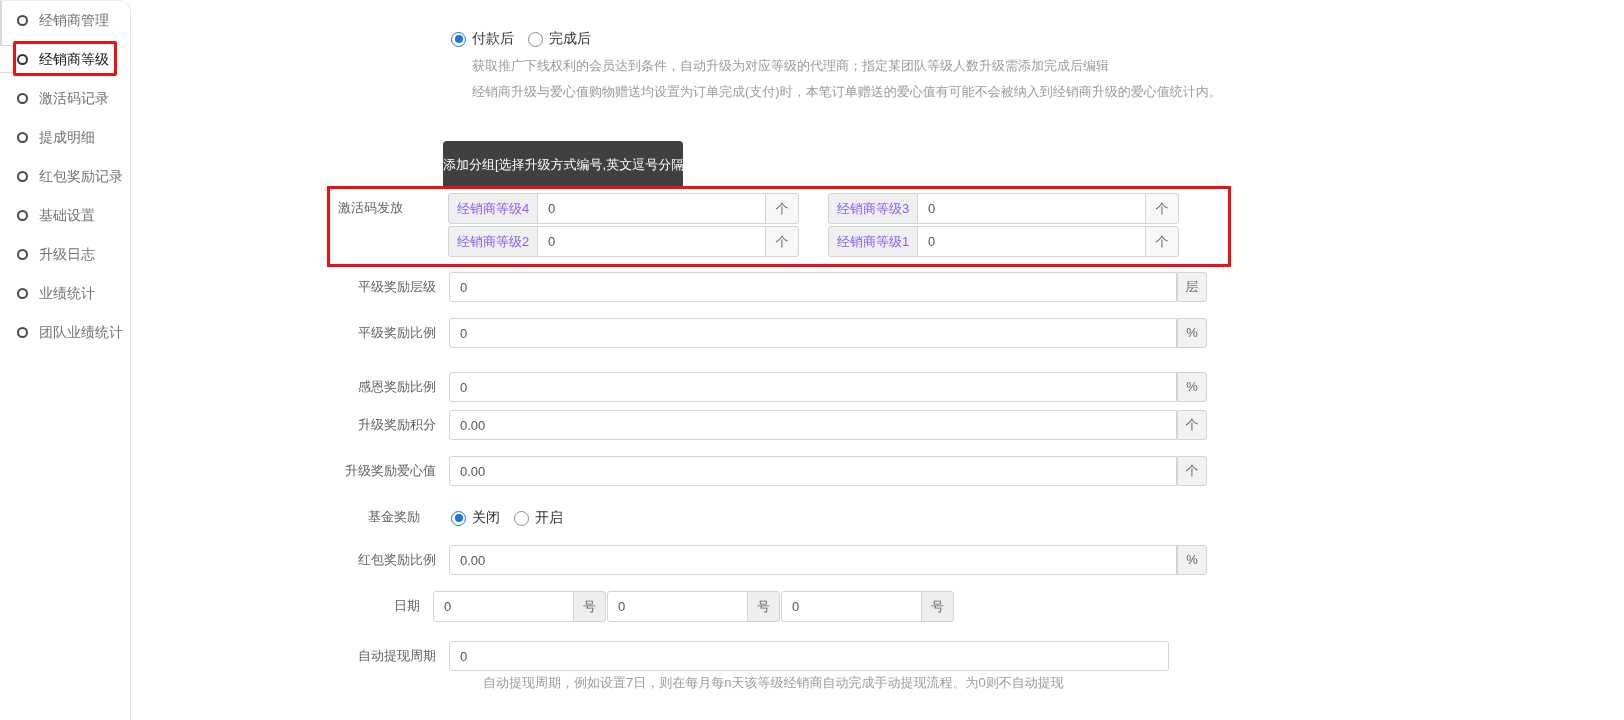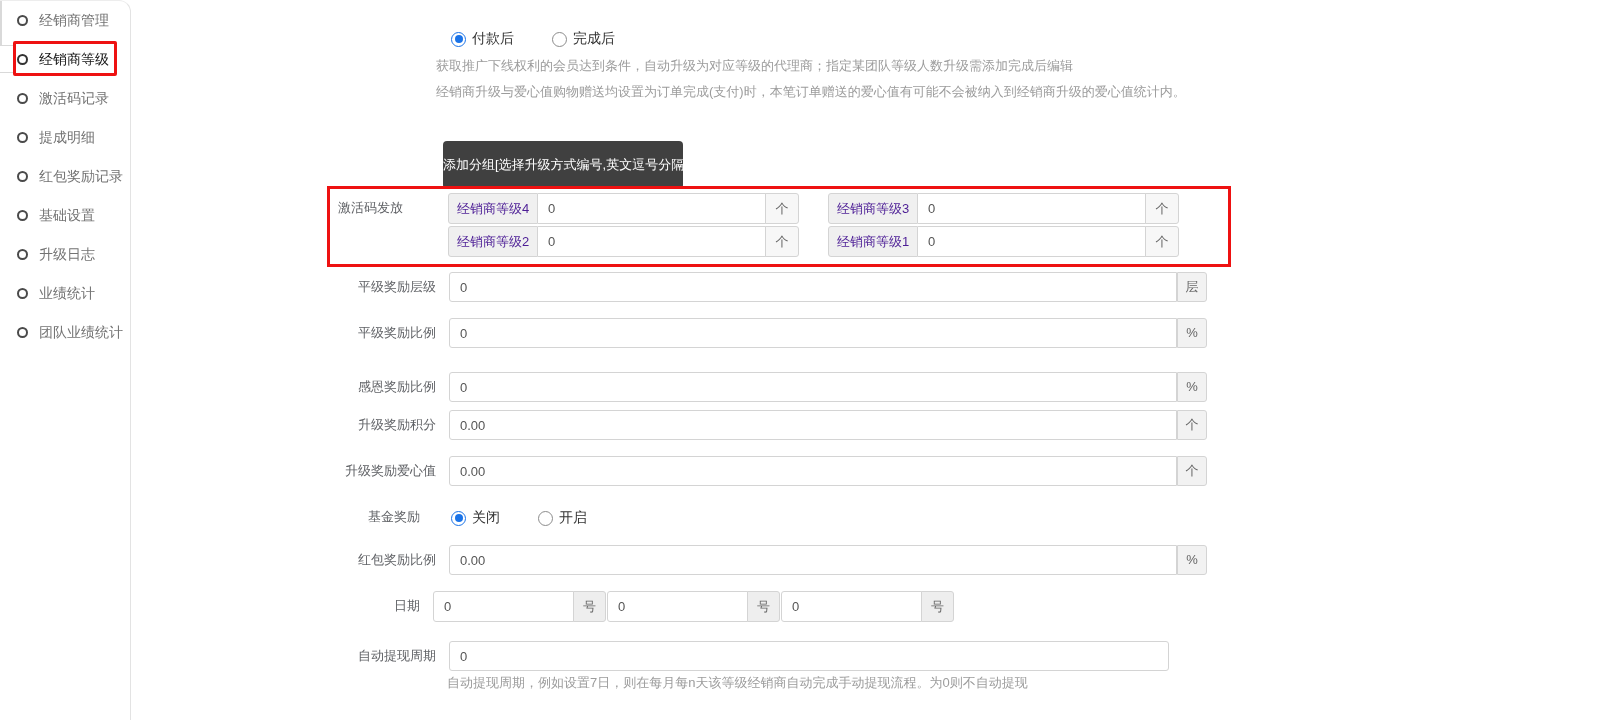--- a/index.html
+++ b/index.html
@@ -38,33 +38,33 @@
   .side-item.active .side-dot { border-color:#333; }
   .active-annotation {
     position:absolute; left:13px; top:40px; width:104px; height:35px;
     border:3px solid #ee1111; border-radius:2px; pointer-events:none;
   }
 
   
   .content { position:absolute; left:131px; top:0; right:0; bottom:0; }
   .abs { position:absolute; }
 
-  .radio-row { display:flex; align-items:center; gap:38px; font-size:14px; color:#333; }
+  .radio-row { display:flex; align-items:center; gap:14px; font-size:14px; color:#333; }
   .radio-opt { display:flex; align-items:center; gap:6px; cursor:pointer; }
   .radio {
     width:15px; height:15px; border-radius:50%;
     border:1.5px solid #8c8c8c; background:#fff; position:relative; flex:0 0 auto;
   }
   .radio.sel { border-color:#1a73e8; }
   .radio.sel::after {
     content:""; position:absolute; left:2.5px; top:2.5px; right:2.5px; bottom:2.5px;
     background:#1a73e8; border-radius:50%;
   }
 
-  .help { font-size:13px; color:#9c9c9c; white-space:nowrap; }
+  .help { font-size:13px; color:#9c9c9c; white-space:nowrap;margin-left:36px; }
 
   .green-btn {
     left:312px; top:141px; width:240px; height:48px;
     background:#404040; border:none; border-radius:4px;
     color:#fff; font-size:13px; text-align:center; line-height:30px;
     cursor:pointer; white-space:nowrap;
   }
 
   .red-annotation {
     left:196px; top:186px; width:904px; height:81px;
@@ -86,21 +86,21 @@
   .inp.noaddon { width:720px; border-radius:3px; }
   .addon {
     position:absolute; left:1030px; top:0; width:30px; height:30px;
     background:#f2f2f2; border:1px solid #d4d4d4; border-radius:0 3px 3px 0;
     font-size:13px; color:#666; text-align:center; line-height:28px;
   }
 
   .grp { position:absolute; display:flex; height:31px; }
   .grp-prefix {
     width:90px; background:#f0f0f0; border:1px solid #d4d4d4; border-radius:3px 0 0 3px;
-    font-size:13px; color:#4c1d95; display:flex; align-items:center; justify-content:center; white-space:nowrap;
+    font-size:13px; color:#8b5cf6; display:flex; align-items:center; justify-content:center; white-space:nowrap;
   }
   .grp-input {
     width:228px; border:1px solid #d4d4d4; border-left:none;
     font-size:13px; color:#555; padding:0 10px; outline:none;
     font-family:"Liberation Sans","DejaVu Sans",sans-serif;
   }
   .grp-suffix {
     width:34px; background:#f7f7f7; border:1px solid #d4d4d4; border-left:1px solid #d4d4d4;
     border-radius:0 3px 3px 0; margin-left:-1px;
     font-size:13px; color:#666; display:flex; align-items:center; justify-content:center;

